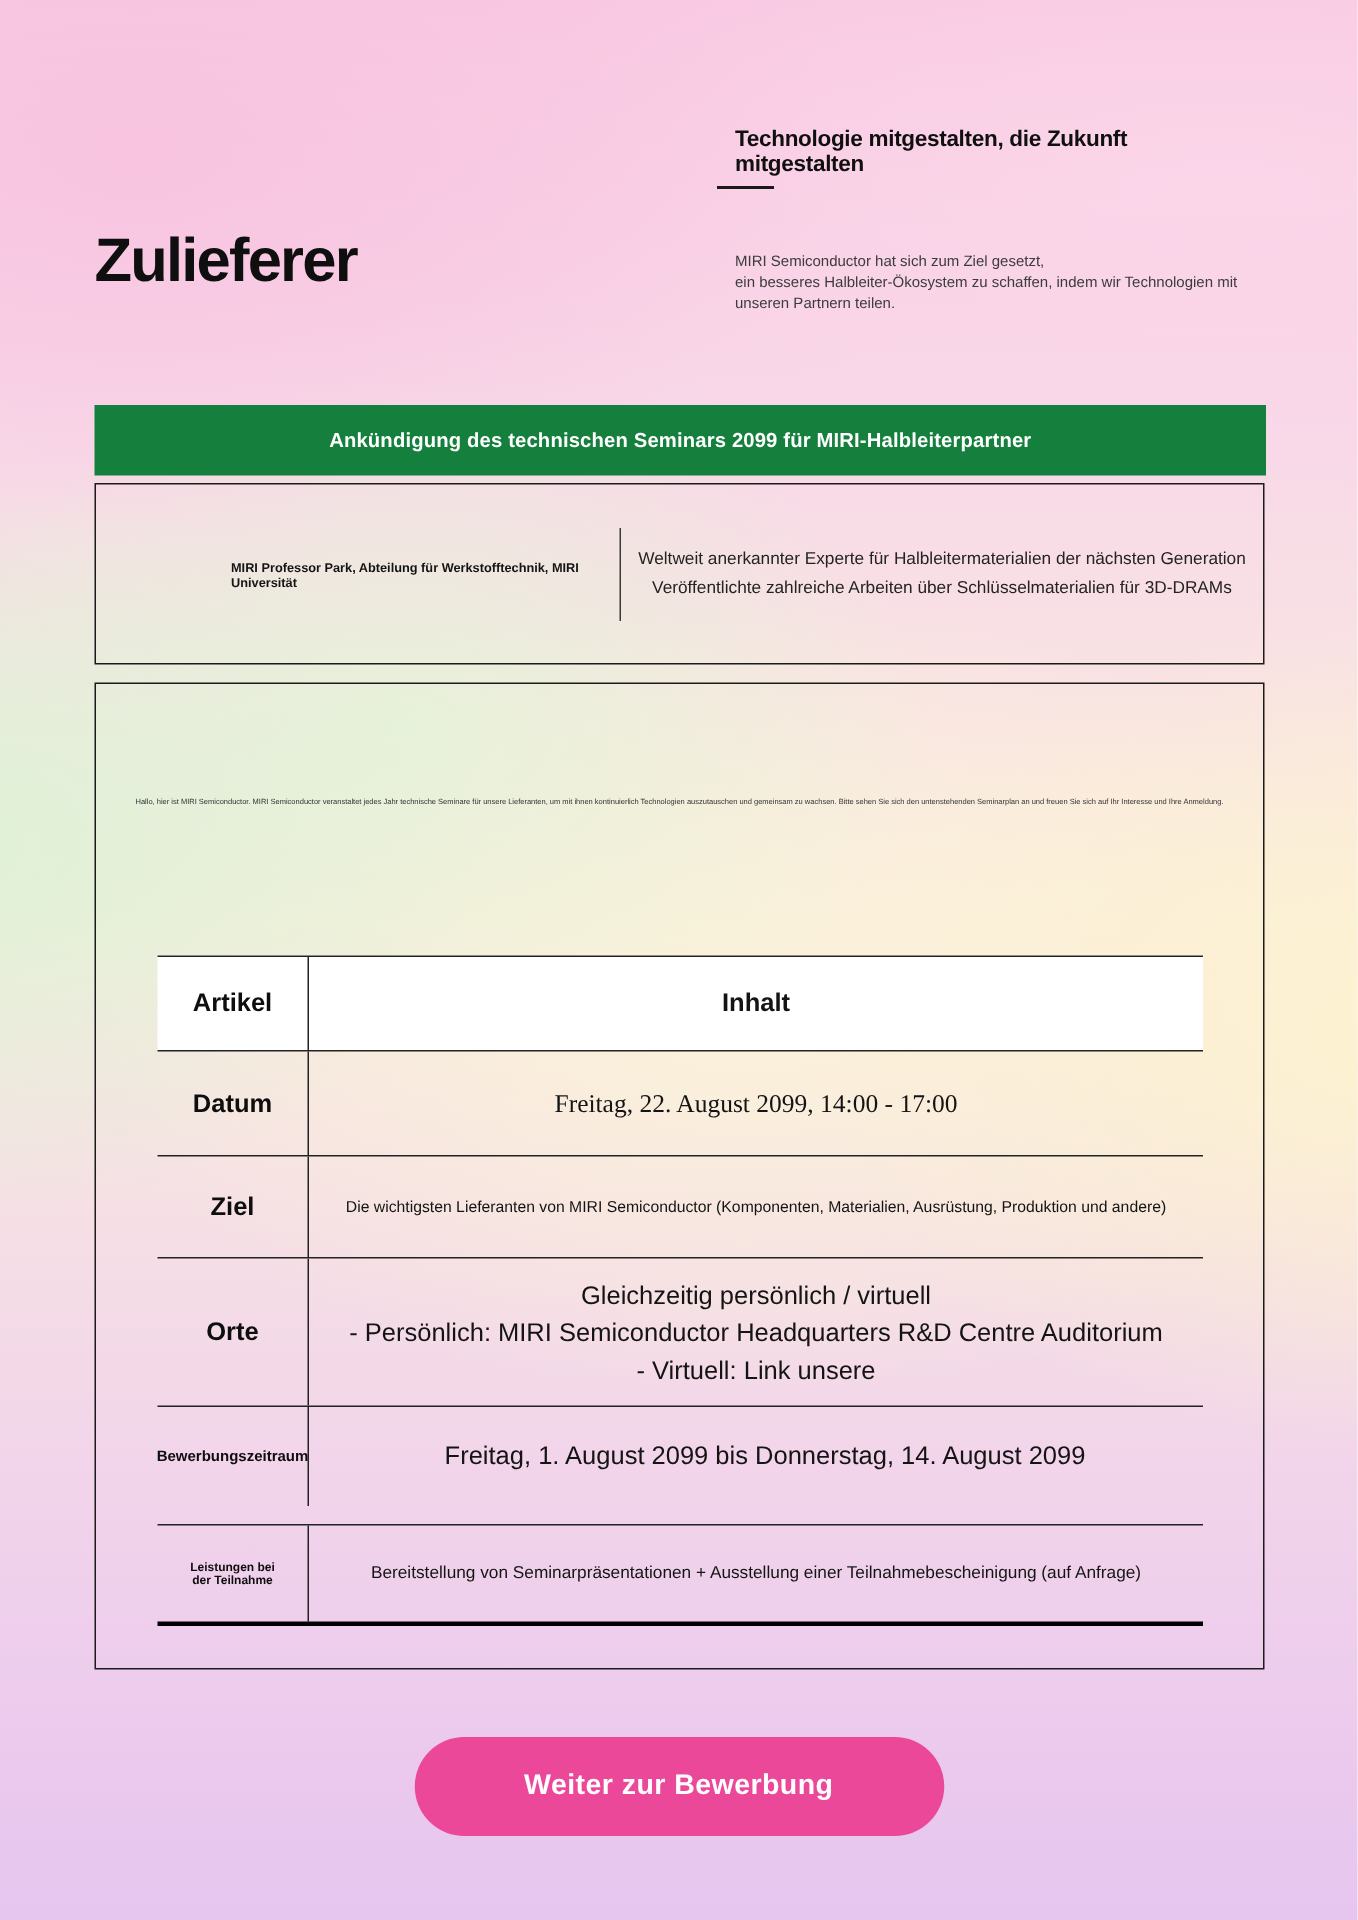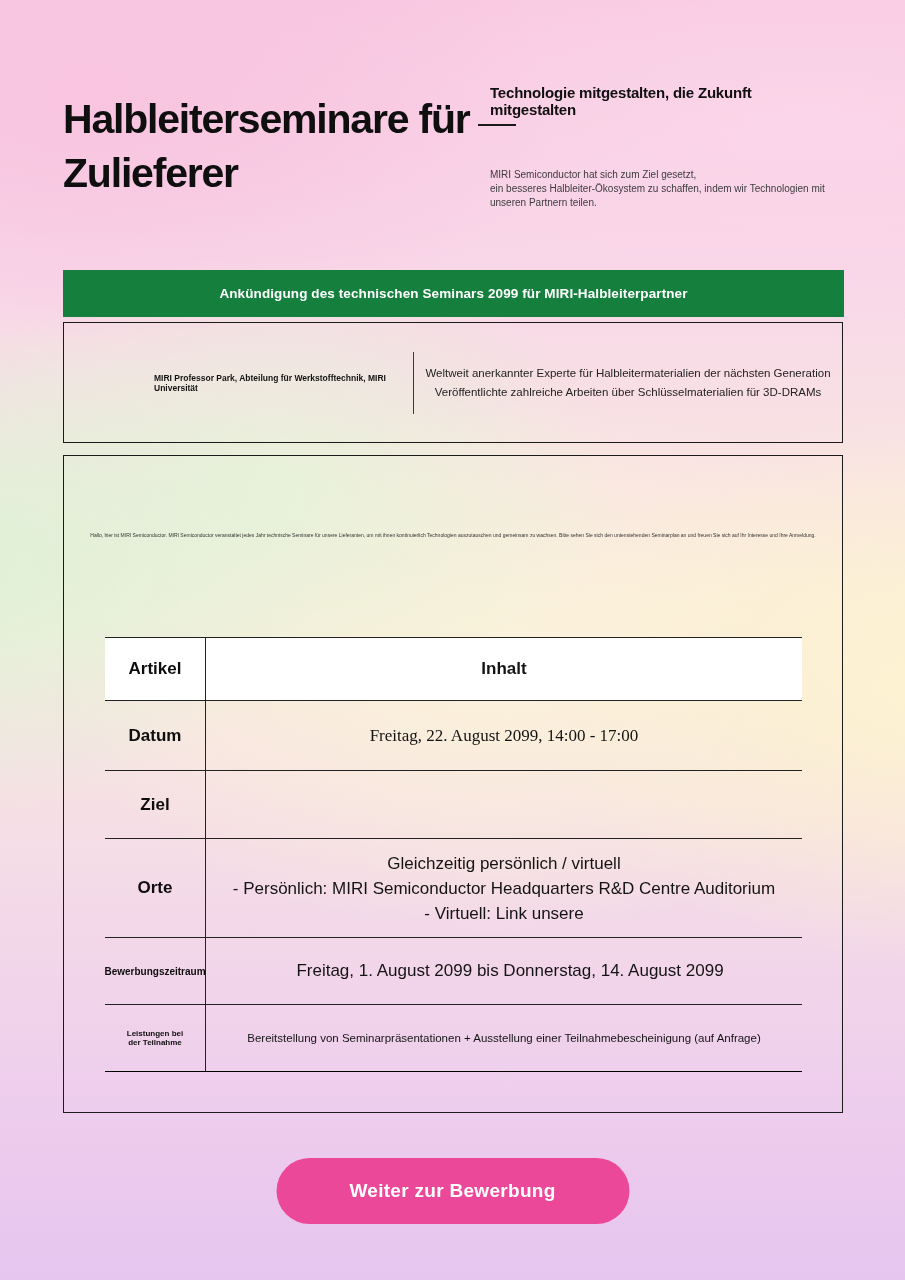--- a/index.html
+++ b/index.html
@@ -56,21 +56,21 @@
     left:63px; top:455px; width:780px; height:658px;
     border:1px solid #1b1b1b;
   }
   .greeting {
     position:absolute; top:76px; left:0; width:100%;
     text-align:center; font-size:5px; color:#333; white-space:nowrap;
   }
 
   .seminar-table { position:absolute; left:41px; top:181px; width:697px; }
   .t-row { display:grid; grid-template-columns:101px 1fr; border-top:1px solid #222; }
-  .t-row:last-child { border-bottom:1px solid #000000; }
+  .t-row:last-child { border-bottom:3px solid #000000;margin-top:12px; }
   .t-label {
     display:flex; align-items:center; justify-content:center; text-align:center;
     font-weight:bold; color:#0e0e0e; border-right:1px solid #222; padding:18px;
   }
   .t-content {
     display:flex; flex-direction:column; align-items:center; justify-content:center;
     text-align:center; color:#141414; padding:2px 10px;
   }
   .r-header { height:63px; background:#ffffff; }
   .r-header .t-label, .r-header .t-content { font-size:17px; font-weight:bold; }
@@ -87,21 +87,21 @@
     font-family:"Liberation Sans", sans-serif;
     font-size:19px; font-weight:bold; letter-spacing:0.3px;
     display:flex; align-items:center; justify-content:center;
     cursor:pointer;
   }
 </style>
 </head>
 <body>
 
 <h1 class="abs page-title">
-  <span>Halbleiterseminare für</span><br>
+  <br>
   <span>Zulieferer</span>
 </h1>
 <div class="abs title-dash"></div>
 
 <div class="abs head-right">
   <div class="tagline">Technologie mitgestalten, die Zukunft mitgestalten</div>
   <div class="intro">
     <span>MIRI Semiconductor hat sich zum Ziel gesetzt,</span><br>
     <span>ein besseres Halbleiter-Ökosystem zu schaffen, indem wir Technologien mit unseren Partnern teilen.</span>
   </div>
@@ -127,20 +127,21 @@
     <div class="t-row r-header">
       <div class="t-label">Artikel</div>
       <div class="t-content">Inhalt</div>
     </div>
     <div class="t-row r-datum">
       <div class="t-label">Datum</div>
       <div class="t-content">Freitag, 22. August 2099, 14:00 - 17:00</div>
     </div>
     <div class="t-row r-ziel">
       <div class="t-label">Ziel</div>
+      <div class="t-content">Die wichtigsten Lieferanten von MIRI Semiconductor (Komponenten, Materialien, Ausrüstung, Produktion und andere)</div>
     </div>
     <div class="t-row r-orte">
       <div class="t-label">Orte</div>
       <div class="t-content">
         <span>Gleichzeitig persönlich / virtuell</span>
         <span>- Persönlich: MIRI Semiconductor Headquarters R&amp;D Centre Auditorium</span>
         <span>- Virtuell: Link unsere</span>
       </div>
     </div>
     <div class="t-row r-bewerbung">

